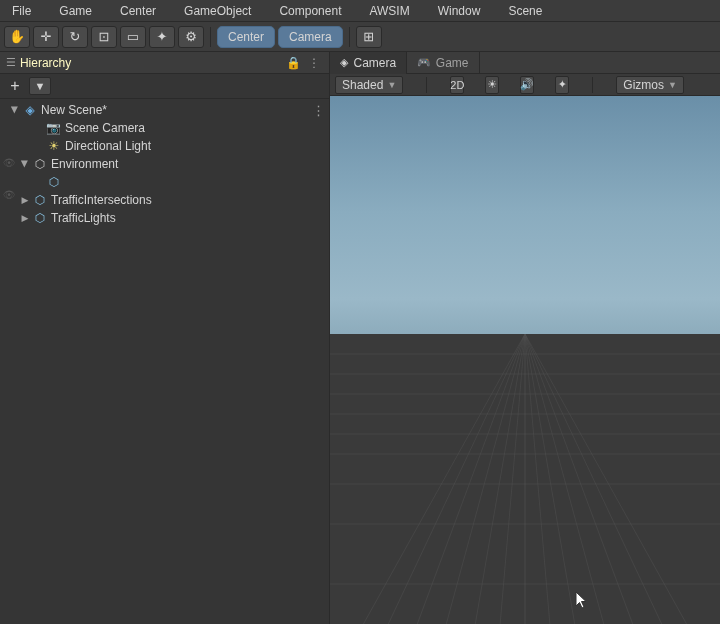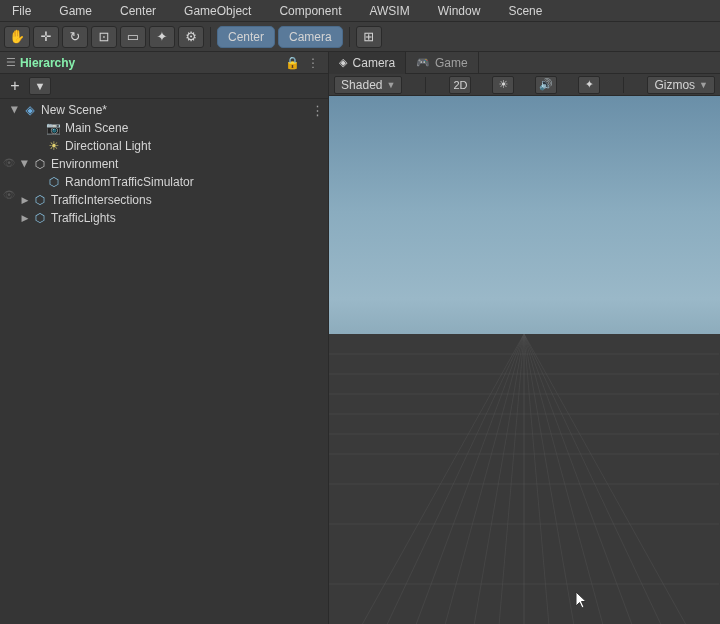--- a/index.html
+++ b/index.html
@@ -96,22 +96,22 @@
       display: flex;
       align-items: center;
       background: #3c3c3c;
       height: 22px;
       padding: 0 6px;
       border-bottom: 1px solid #2a2a2a;
       gap: 4px;
     }
     .panel-title {
       font-size: 12px;
-      color: #86efac;
-      font-weight: bold;
+      color: #fef9c3;
+      font-weight: normal;
     }
     .panel-icon {
       color: #a0a0a0;
       font-size: 11px;
     }
 
     
     .search-bar {
       display: flex;
       align-items: center;
@@ -238,21 +238,21 @@
       border-radius: 2px;
       padding: 1px 6px;
       cursor: pointer;
       font-size: 12px;
       color: #d4d4d4;
       gap: 4px;
       height: 18px;
     }
     .scene-dropdown-arrow { font-size: 9px; color: #a0a0a0; }
     .scene-tool-btn {
-      width: 22px;
+      width: 14px;
       height: 18px;
       background: #4a4a4a;
       border: 1px solid #2a2a2a;
       border-radius: 2px;
       display: flex;
       align-items: center;
       justify-content: center;
       cursor: pointer;
       color: #d4d4d4;
       font-size: 11px;
@@ -396,42 +396,41 @@
         <span class="tree-arrow open">▶</span>
         <span class="tree-icon icon-scene">◈</span>
         <span>New Scene*</span>
         <span style="margin-left:auto; color:#a0a0a0; font-size:13px; cursor:pointer;">⋮</span>
       </div>
 
       <div class="tree-item">
         <span class="tree-indent" style="width:28px"></span>
         <span class="tree-no-arrow"></span>
         <span class="tree-icon icon-camera">📷</span>
-        <span>Main Scene</span>
+        <span>Scene Camera</span>
       </div>
 
       <div class="tree-item">
         <span class="tree-indent" style="width:28px"></span>
         <span class="tree-no-arrow"></span>
         <span class="tree-icon icon-light">☀</span>
         <span>Directional Light</span>
       </div>
 
       <div class="tree-item">
         <span class="tree-indent" style="width:14px"></span>
         <span class="tree-arrow open">▶</span>
         <span class="tree-icon icon-gameobj">⬡</span>
         <span>Environment</span>
       </div>
 
       <div class="tree-item">
         <span class="tree-indent" style="width:28px"></span>
         <span class="tree-no-arrow"></span>
         <span class="tree-icon icon-prefab">⬡</span>
-        <span>RandomTrafficSimulator</span>
       </div>
 
       <div class="tree-item">
         <span class="tree-indent" style="width:14px"></span>
         <span class="tree-arrow" style="width:14px; display:inline-flex; align-items:center; justify-content:center; color:#a0a0a0; font-size:9px;">▶</span>
         <span class="tree-icon icon-prefab">⬡</span>
         <span>TrafficIntersections</span>
       </div>
 
       <div class="tree-item">

